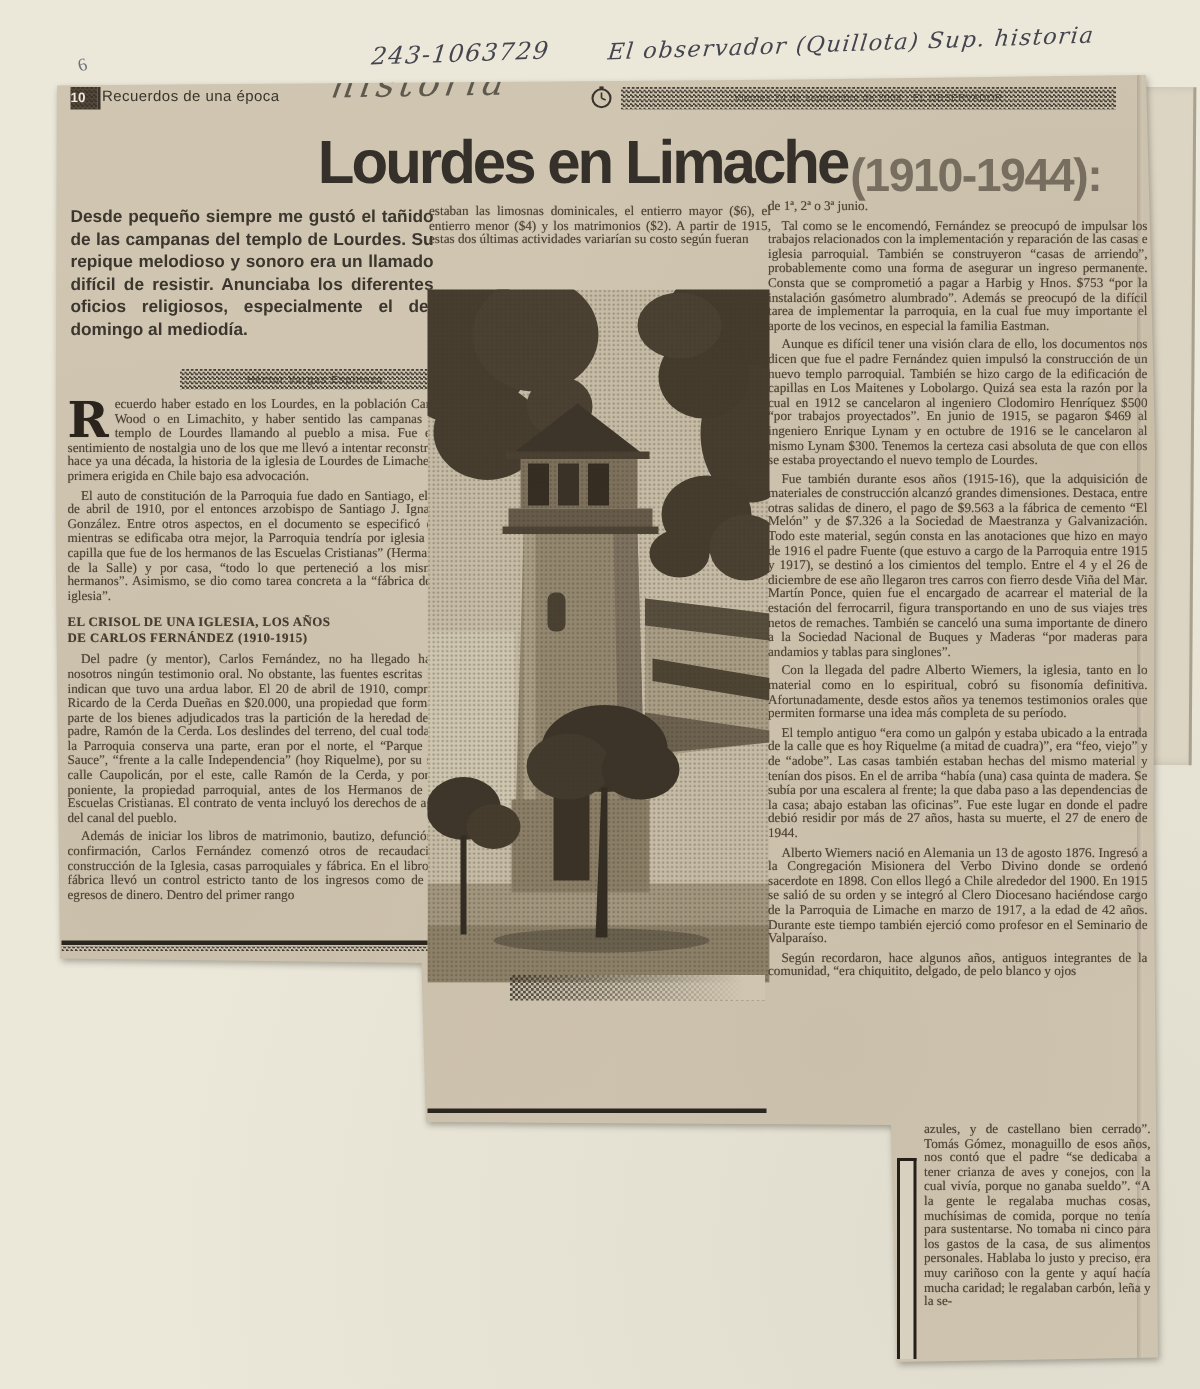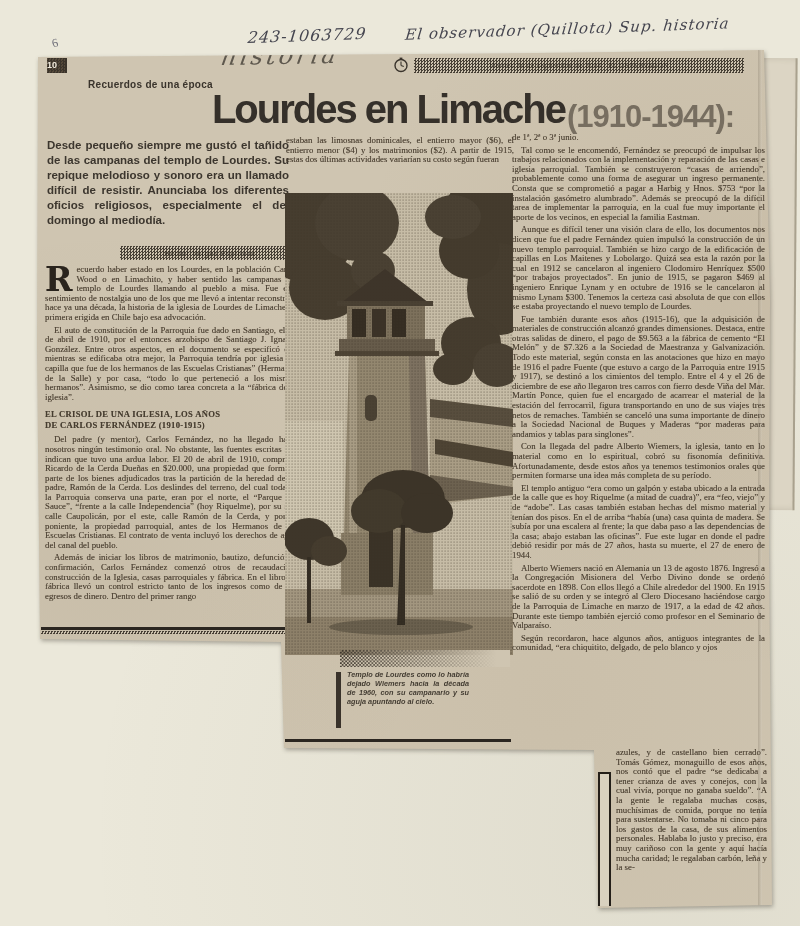--- a/index.html
+++ b/index.html
@@ -48,23 +48,23 @@
   }
   .pagebox{
     position:absolute;left:11px;top:12px;width:18px;height:15px;
     background:repeating-conic-gradient(#3b342b 0% 25%, #55493a 0% 50%);
     background-size:3px 3px;
     color:#efe9dc;font-family:"Liberation Sans",sans-serif;font-weight:bold;
     font-size:9px;text-align:left;line-height:15px;
     border-right:2px solid #3b342b;
   }
   .sectiontitle{
-    position:absolute;left:52px;top:13px;
-    font-family:"Liberation Sans",sans-serif;font-weight:bold;
-    font-size:10px;color:#3a342c;letter-spacing:0.3px;white-space:nowrap;margin-top:20px;
+    position:absolute;left:32px;top:13px;
+    font-family:"Liberation Sans",sans-serif;font-weight:normal;
+    font-size:10px;color:#3a342c;letter-spacing:0.3px;white-space:nowrap;
   }
   .hand-historia{
     position:absolute;left:186px;top:-4px;
     font-family:"DejaVu Serif",serif;font-style:italic;
     font-size:24px;color:#4a453d;letter-spacing:3px;
     transform:skewX(-10deg) rotate(-1deg);opacity:0.85;
   }
   .clockicon{position:absolute;left:357px;top:11px;width:16px;height:16px;}
   .dateband{
     position:absolute;left:378px;top:12px;width:330px;height:15px;
@@ -257,24 +257,20 @@
         <ellipse cx="44" cy="358" rx="18" ry="15" fill="#453c2e"></ellipse>
         <rect x="22" y="364" width="4" height="66" fill="#332c22"></rect>
         <ellipse cx="116" cy="434" rx="72" ry="8" fill="rgba(50,44,34,0.38)"></ellipse>
 
         <rect x="0" y="0" width="228" height="462" fill="url(#ht)"></rect>
       </svg>
     </div>
 
     <div class="capfade"></div>
 
-    <div class="captionbox">
-      <div class="captionbar"></div>
-      <div class="captiontext">Templo de Lourdes como lo habría dejado Wiemers hacia la década de 1960, con su campanario y su aguja apuntando al cielo.</div>
-    </div>
 
     <div class="midrule"></div>
 
     <div class="rightcol bodytext">
       <p class="noindent">de 1ª, 2ª o 3ª junio.</p>
       <p>Tal como se le encomendó, Fernández se preocupó de impulsar los trabajos relacionados con la implementación y reparación de las casas e iglesia parroquial. También se construyeron “casas de arriendo”, probablemente como una forma de asegurar un ingreso permanente. Consta que se comprometió a pagar a Harbig y Hnos. $753 “por la instalación gasómetro alumbrado”. Además se preocupó de la difícil tarea de implementar la parroquia, en la cual fue muy importante el aporte de los vecinos, en especial la familia Eastman.</p>
       <p>Aunque es difícil tener una visión clara de ello, los documentos nos dicen que fue el padre Fernández quien impulsó la construcción de un nuevo templo parroquial. También se hizo cargo de la edificación de capillas en Los Maitenes y Lobolargo. Quizá sea esta la razón por la cual en 1912 se cancelaron al ingeniero Clodomiro Henríquez $500 “por trabajos proyectados”. En junio de 1915, se pagaron $469 al ingeniero Enrique Lynam y en octubre de 1916 se le cancelaron al mismo Lynam $300. Tenemos la certeza casi absoluta de que con ellos se estaba proyectando el nuevo templo de Lourdes.</p>
       <p>Fue también durante esos años (1915-16), que la adquisición de materiales de construcción alcanzó grandes dimensiones. Destaca, entre otras salidas de dinero, el pago de $9.563 a la fábrica de cemento “El Melón” y de $7.326 a la Sociedad de Maestranza y Galvanización. Todo este material, según consta en las anotaciones que hizo en mayo de 1916 el padre Fuente (que estuvo a cargo de la Parroquia entre 1915 y 1917), se destinó a los cimientos del templo. Entre el 4 y el 26 de diciembre de ese año llegaron tres carros con fierro desde Viña del Mar. Martín Ponce, quien fue el encargado de acarrear el material de la estación del ferrocarril, figura transportando en uno de sus viajes tres netos de remaches. También se canceló una suma importante de dinero a la Sociedad Nacional de Buques y Maderas “por maderas para andamios y tablas para singlones”.</p>
       <p>Con la llegada del padre Alberto Wiemers, la iglesia, tanto en lo material como en lo espiritual, cobró su fisonomía definitiva. Afortunadamente, desde estos años ya tenemos testimonios orales que permiten formarse una idea más completa de su período.</p>
       <p>El templo antiguo “era como un galpón y estaba ubicado a la entrada de la calle que es hoy Riquelme (a mitad de cuadra)”, era “feo, viejo” y de “adobe”. Las casas también estaban hechas del mismo material y tenían dos pisos. En el de arriba “había (una) casa quinta de madera. Se subía por una escalera al frente; la que daba paso a las dependencias de la casa; abajo estaban las oficinas”. Fue este lugar en donde el padre debió residir por más de 27 años, hasta su muerte, el 27 de enero de 1944.</p>

